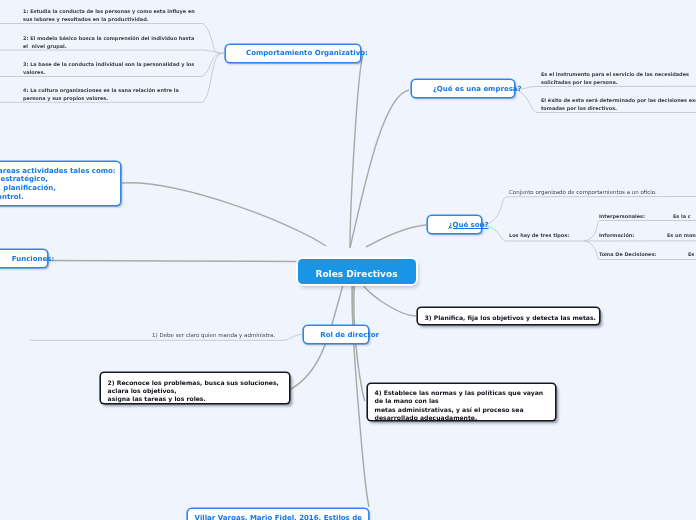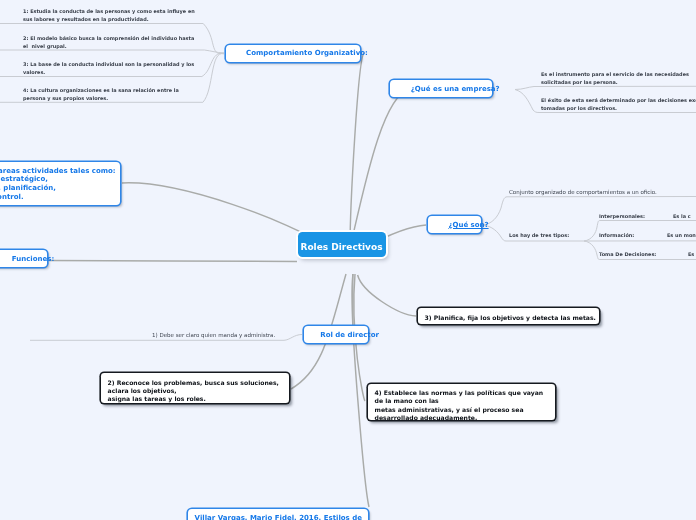--- a/index.html
+++ b/index.html
@@ -53,23 +53,23 @@
       <path d="M -62,102.3 L 202.9,102.3 C 214,90 210,50 224,53.8" fill="none" stroke="#c9ccd2" stroke-width="1"></path>
       <path d="M 515,89.5 C 523,89.5 528,87 534,86.5 L 760,86.2" fill="none" stroke="#c9ccd2" stroke-width="1"></path>
       <path d="M 515,89.5 C 524,92 528,100 533,110 C 535,112 536,112.5 539,112.5 L 760,112.5" fill="none" stroke="#c9ccd2" stroke-width="1"></path>
       <path d="M 483,225 C 492,224 498,217 501,208 C 503,200 504,197 507,196.8 L 700,196.5" fill="none" stroke="#c9ccd2" stroke-width="1"></path>
       <path d="M 483,225 C 492,226 498,232 501,237 C 503,240 504,241 506,241 L 584,241" fill="none" stroke="#c9ccd2" stroke-width="1"></path>
       <path d="M 584,241 C 592,240 596,233 597,227 C 598,222 598,220.5 600,220.5 L 760,220.5" fill="none" stroke="#c9ccd2" stroke-width="1"></path>
       <path d="M 584,241 L 760,240.8" fill="none" stroke="#c9ccd2" stroke-width="1"></path>
       <path d="M 584,241 C 592,242 596,249 597,255 C 598,259 598,259.5 600,259.5 L 760,259.5" fill="none" stroke="#c9ccd2" stroke-width="1"></path>
       <path d="M 302,334.5 C 294,334.5 290,340 284,340.3 L 30,340.3" fill="none" stroke="#c9ccd2" stroke-width="1"></path>
     </svg>
-<div class="node nd-root" style="left: 297.5px; top: 232px; width: 88px; height: 25px;">Roles Directivos</div>
+<div class="node nd-root" style="left: 297.5px; top: 259px; width: 118px; height: 25px;">Roles Directivos</div>
     <div class="node nd-blue" style="left: 225.6px; top: 44.6px; width: 134.8px; height: 17.3px;">Comportamiento Organizativo:</div>
-    <div class="node nd-blue" style="left: 390px; top: 80.1px; width: 102.3px; height: 17.3px;">¿Qué es una empresa?</div>
+    <div class="node nd-blue" style="left: 412px; top: 80.1px; width: 102.3px; height: 17.3px;">¿Qué es una empresa?</div>
     <div class="node nd-blue" style="left: 427.6px; top: 216.1px; width: 53.8px; height: 17.3px; text-decoration: underline;">¿Qué son?</div>
     <div class="node nd-blue" style="left: 303.6px; top: 326.1px; width: 64px; height: 17.3px;">Rol de director</div>
     <div class="node nd-blue multi" style="left: -60.4px; top: 161.6px; width: 180.8px; height: 43.8px;">Desarrollan tareas actividades tales como:
 Pensamiento estratégico,
 Organización, planificación,
 Dirección y control.</div>
     <div class="node nd-blue" style="left: -9.4px; top: 250.1px; width: 56.8px; height: 17.3px;">Funciones:</div>
     <div class="node nd-blue multi" style="left: 187.6px; top: 508.6px; width: 180.8px; height: 27.8px;">Villar Vargas, Mario Fidel. 2016. Estilos de
 dirección y liderazgo.</div>
     <div class="node nd-black" style="left: 417.6px; top: 308.1px; width: 181.8px; height: 16.3px;">3) Planifica, fija los objetivos y detecta las metas.</div>

